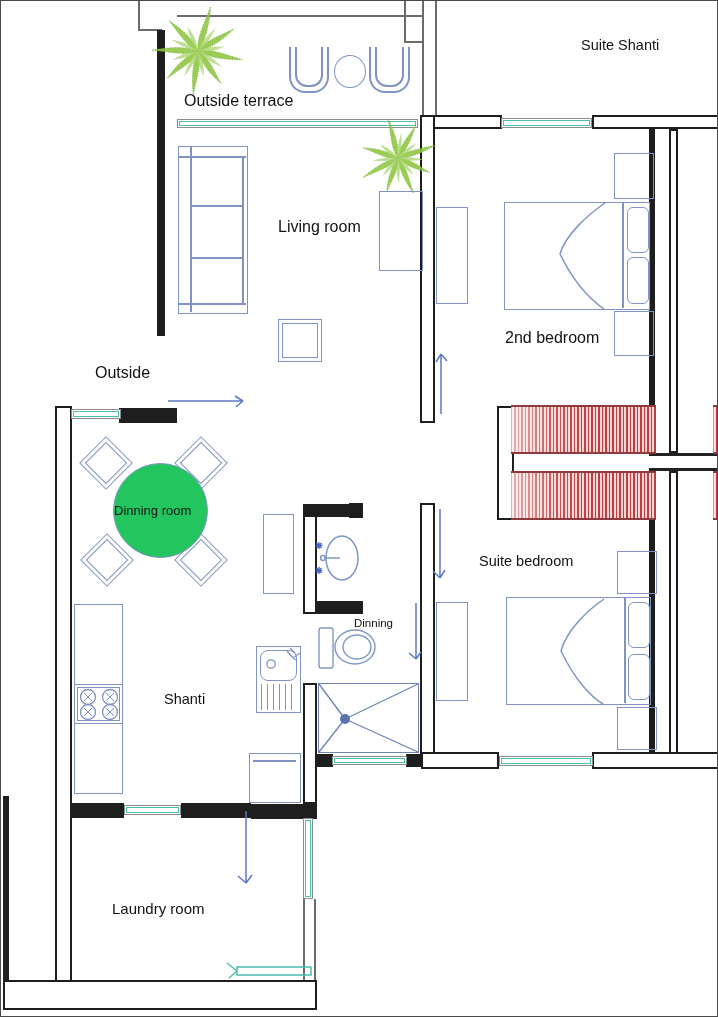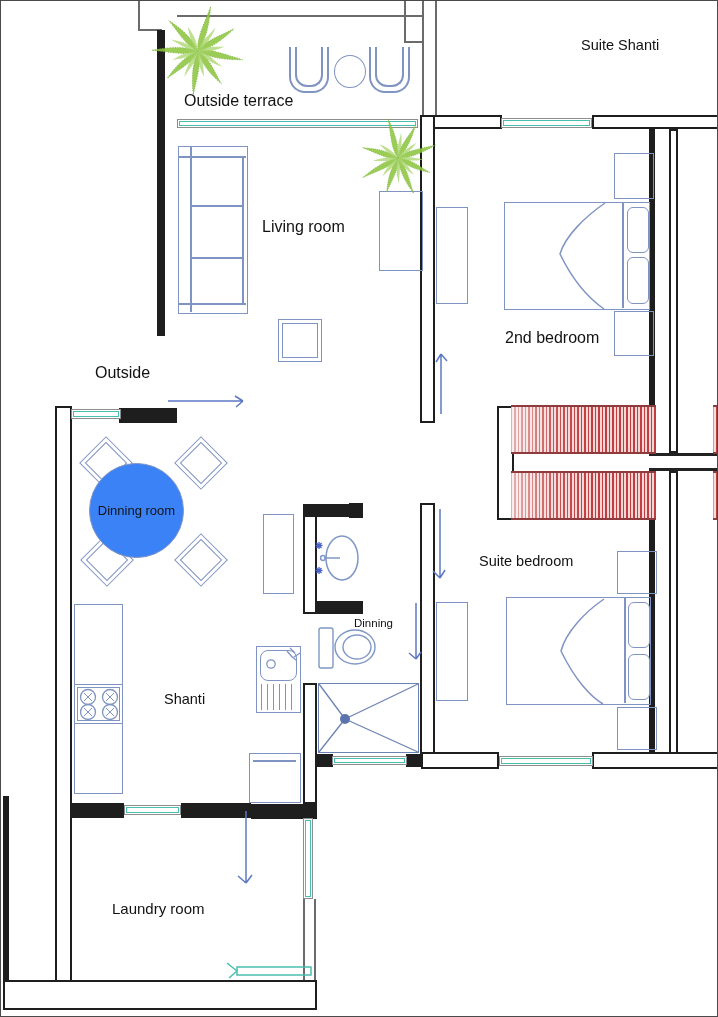--- a/index.html
+++ b/index.html
@@ -129,42 +129,42 @@
     </div>
   <div class="diamond" style="left:181px;top:443px">
       <i></i>
     </div>
   <div class="diamond" style="left:87px;top:540px">
       <i></i>
     </div>
   <div class="diamond" style="left:181px;top:540px">
       <i></i>
     </div>
-  <div class="furn circle" style="left:88px;top:462px;width:95px;height:95px;display:flex;align-items:center;justify-content:center;background:#3b82f6">
+  <div class="furn circle" style="left:112px;top:462px;width:95px;height:95px;display:flex;align-items:center;justify-content:flex-start;background:#22c55e">
     <span class="lbl" style="position:static;font-size:13px">Dinning room</span>
   </div>
 
   <div class="furn" style="left:73px;top:603px;width:49px;height:190px;border-width:1.3px"></div>
   <div class="furn" style="left:73px;top:683px;width:49px;height:40px">
     <div style="position:absolute;inset:2px;border:1.2px solid #8094c3"></div>
   </div>
   <div class="furn" style="left:262px;top:513px;width:31px;height:80px;border-width:1.3px"></div>
   <div class="furn" style="left:255px;top:645px;width:45px;height:67px">
     <div style="position:absolute;left:3px;top:3px;width:37px;height:31px;border:1.4px solid #8094c3;border-radius:8px"></div>
     <div style="position:absolute;left:4px;top:37px;width:36px;height:26px;background:repeating-linear-gradient(90deg,#8094c3 0 1.4px,transparent 1.4px 6px)"></div>
   </div>
   <div class="furn" style="left:248px;top:752px;width:52px;height:50px;border-width:1.8px;border-color:#7e92c4">
     <div class="fline" style="left:3px;top:6px;width:43px;height:1.5px"></div>
   </div>
 
   <div class="furn" style="left:317px;top:682px;width:101px;height:70px;border-color:#6d83b3;border-width:1.4px"></div>
 
   <div class="lbl" style="left:580px;top:36px;font-size:14.5px">Suite Shanti</div>
   <div class="lbl" style="left:183px;top:91px">Outside terrace</div>
-  <div class="lbl" style="left:261px;top:217px">Living room</div>
+  <div class="lbl" style="left:277px;top:217px">Living room</div>
   <div class="lbl" style="left:504px;top:328px">2nd bedroom</div>
   <div class="lbl" style="left:94px;top:363px">Outside</div>
   <div class="lbl" style="left:478px;top:552px;font-size:14.5px">Suite bedroom</div>
   <div class="lbl" style="left:163px;top:690px;font-size:14.5px">Shanti</div>
   <div class="lbl" style="left:353px;top:616px;font-size:11.5px">Dinning</div>
   <div class="lbl" style="left:111px;top:899px;font-size:15px">Laundry room</div>
 
   <svg class="overlay" width="718" height="1017" viewBox="0 0 718 1017">
     <defs>
       <g id="fern">

